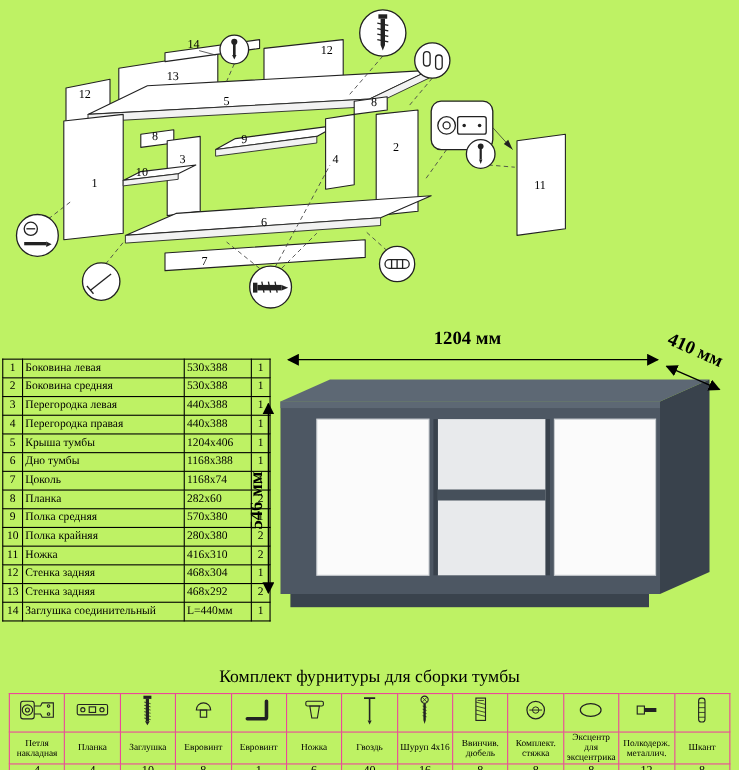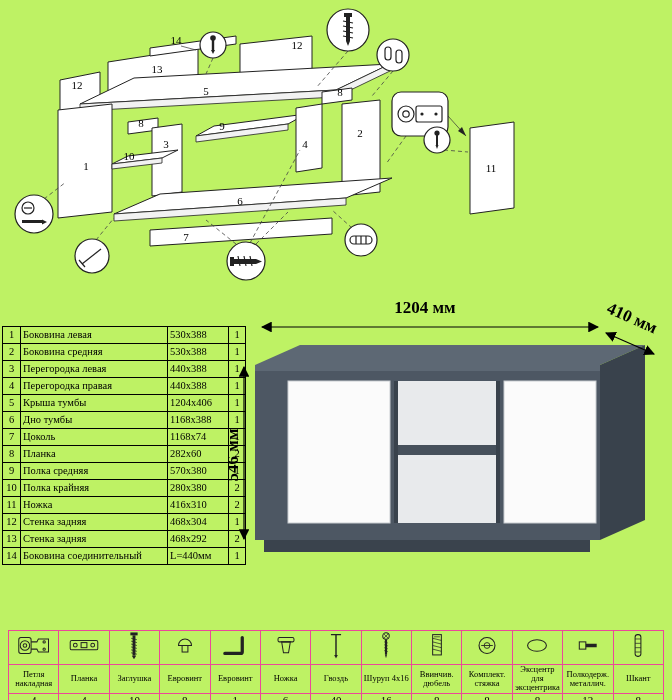--- a/index.html
+++ b/index.html
@@ -248,21 +248,21 @@
           <td class="c-qty">1</td>
         </tr>
         <tr>
           <td class="c-num">13</td>
           <td class="c-name">Стенка задняя</td>
           <td class="c-size">468x292</td>
           <td class="c-qty">2</td>
         </tr>
         <tr>
           <td class="c-num">14</td>
-          <td class="c-name">Боковина соединительный</td>
+          <td class="c-name">Заглушка соединительный</td>
           <td class="c-size">L=440мм</td>
           <td class="c-qty">1</td>
         </tr>
       </tbody>
   </table>
 
   <svg class="render" width="444" height="300" viewBox="0 0 444 300">
     <defs>
       <marker id="arr" viewBox="0 0 10 10" refX="9" refY="5" markerWidth="9" markerHeight="9" orient="auto-start-reverse">
         <path d="M0,0 L10,5 L0,10 z" fill="#000"></path>
@@ -290,20 +290,21 @@
     <g>
       <line class="dimline" x1="378" y1="50" x2="426" y2="71" marker-start="url(#arr)" marker-end="url(#arr)"></line>
       <text class="dim" transform="rotate(24 402 40)" x="402" y="40" text-anchor="middle">410 мм</text>
     </g>
     <g>
       <line class="dimline" x1="16" y1="84" x2="16" y2="256" marker-start="url(#arr)" marker-end="url(#arr)"></line>
       <text class="dim" transform="rotate(-90 10 172)" x="10" y="172" text-anchor="middle">546 мм</text>
     </g>
   </svg>
 
+  <div class="hw-title">Комплект фурнитуры для сборки тумбы</div>
   <table class="hw">
     <tbody>
       <tr id="hw-icons">
           <td><svg class="hw-ic" viewBox="0 0 48 40">
               <use href="#hinge-icon"></use>
             </svg></td>
           <td><svg class="hw-ic" viewBox="0 0 48 40">
               <use href="#plate-icon"></use>
             </svg></td>
           <td><svg class="hw-ic" viewBox="0 0 48 40">

